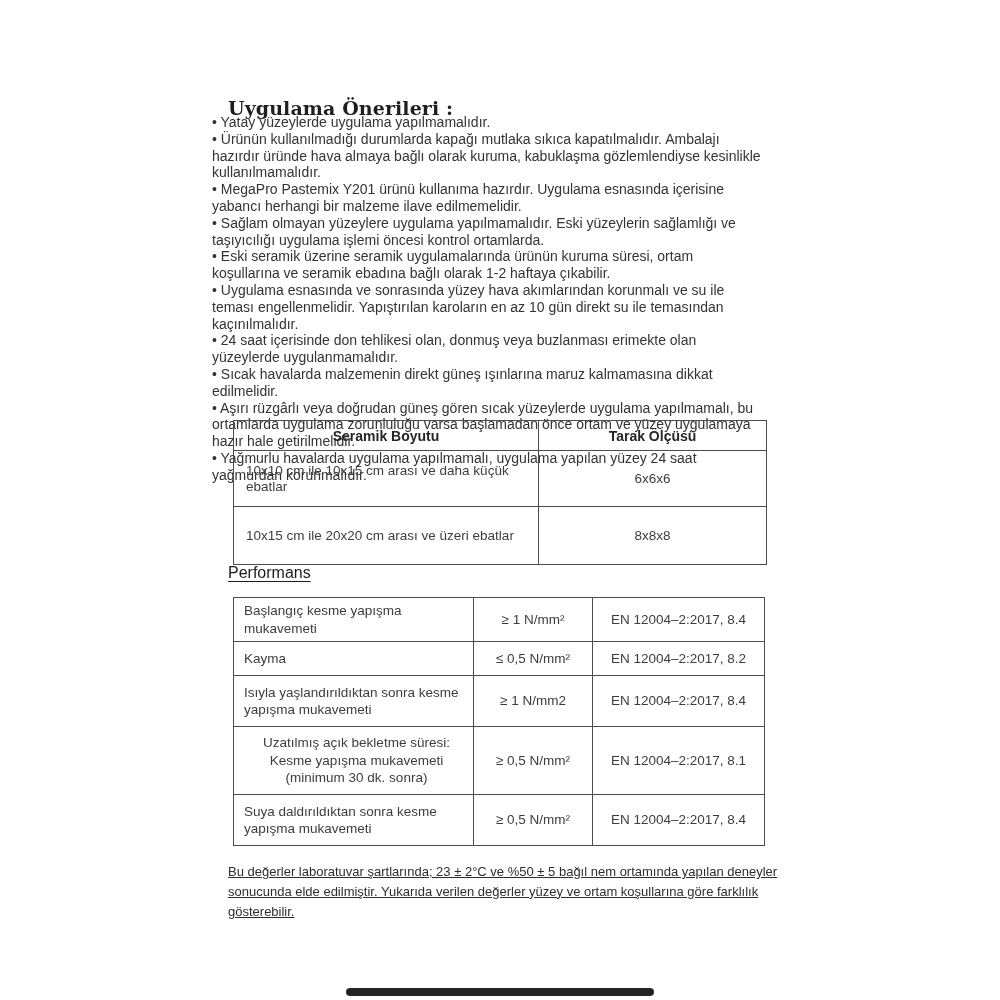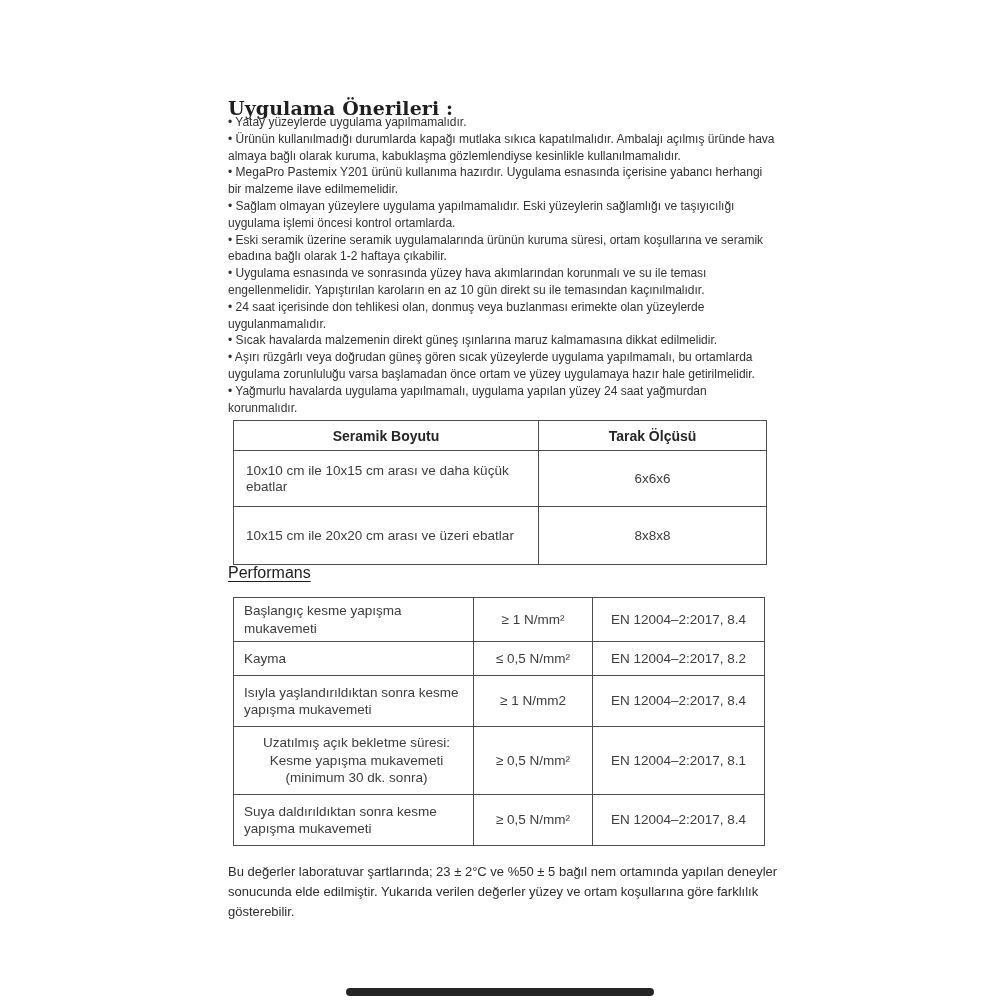--- a/index.html
+++ b/index.html
@@ -23,23 +23,23 @@
     font-family: "DejaVu Serif", "Liberation Serif", serif;
     font-weight: 700;
     font-size: 19px;
     color: #1f1f1f;
     letter-spacing: 0.1px;
   }
 
   
   .bullets {
     position: absolute;
-    left: 228px; top: 114px;
+    left: 212px; top: 114px;
     width: 550px;
-    font-size: 12px;
+    font-size: 14px;
     line-height: 16.8px;
     color: #333333;
   }
   .bullet-item { white-space: normal; }
 
   
   table {
     border-collapse: collapse;
     table-layout: fixed;
   }
@@ -114,20 +114,21 @@
   .perf-table tr.h3 td { height: 59px; text-align: center; }
 
   
   .footer-note {
     position: absolute;
     left: 228px; top: 849px;
     width: 552px;
     font-size: 13px;
     line-height: 19.8px;
     color: #2e2e2e;
+    text-decoration: underline;
   }
 
   
   .home-indicator {
     position: absolute;
     left: 50%;
     bottom: 4px;
     transform: translateX(-50%);
     width: 308px;
     height: 8px;
@@ -137,21 +138,21 @@
 </style>
 </head>
 <body>
 
 <div class="page">
 
   <h1 class="doc-title">Uygulama Önerileri :</h1>
 
   <div class="bullets">
     <div class="bullet-item">• Yatay yüzeylerde uygulama yapılmamalıdır.</div>
-    <div class="bullet-item">• Ürünün kullanılmadığı durumlarda kapağı mutlaka sıkıca kapatılmalıdır. Ambalajı açılmış üründe hava almaya bağlı olarak kuruma, kabuklaşma gözlemlendiyse kesinlikle kullanılmamalıdır.</div>
+    <div class="bullet-item">• Ürünün kullanılmadığı durumlarda kapağı mutlaka sıkıca kapatılmalıdır. Ambalajı hazırdır üründe hava almaya bağlı olarak kuruma, kabuklaşma gözlemlendiyse kesinlikle kullanılmamalıdır.</div>
     <div class="bullet-item">• MegaPro Pastemix Y201 ürünü kullanıma hazırdır. Uygulama esnasında içerisine yabancı herhangi bir malzeme ilave edilmemelidir.</div>
     <div class="bullet-item">• Sağlam olmayan yüzeylere uygulama yapılmamalıdır. Eski yüzeylerin sağlamlığı ve taşıyıcılığı uygulama işlemi öncesi kontrol ortamlarda.</div>
     <div class="bullet-item">• Eski seramik üzerine seramik uygulamalarında ürünün kuruma süresi, ortam koşullarına ve seramik ebadına bağlı olarak 1-2 haftaya çıkabilir.</div>
     <div class="bullet-item">• Uygulama esnasında ve sonrasında yüzey hava akımlarından korunmalı ve su ile teması engellenmelidir. Yapıştırılan karoların en az 10 gün direkt su ile temasından kaçınılmalıdır.</div>
     <div class="bullet-item">• 24 saat içerisinde don tehlikesi olan, donmuş veya buzlanması erimekte olan yüzeylerde uygulanmamalıdır.</div>
     <div class="bullet-item">• Sıcak havalarda malzemenin direkt güneş ışınlarına maruz kalmamasına dikkat edilmelidir.</div>
     <div class="bullet-item">• Aşırı rüzgârlı veya doğrudan güneş gören sıcak yüzeylerde uygulama yapılmamalı, bu ortamlarda uygulama zorunluluğu varsa başlamadan önce ortam ve yüzey uygulamaya hazır hale getirilmelidir.</div>
     <div class="bullet-item">• Yağmurlu havalarda uygulama yapılmamalı, uygulama yapılan yüzey 24 saat yağmurdan korunmalıdır.</div>
   </div>
 

